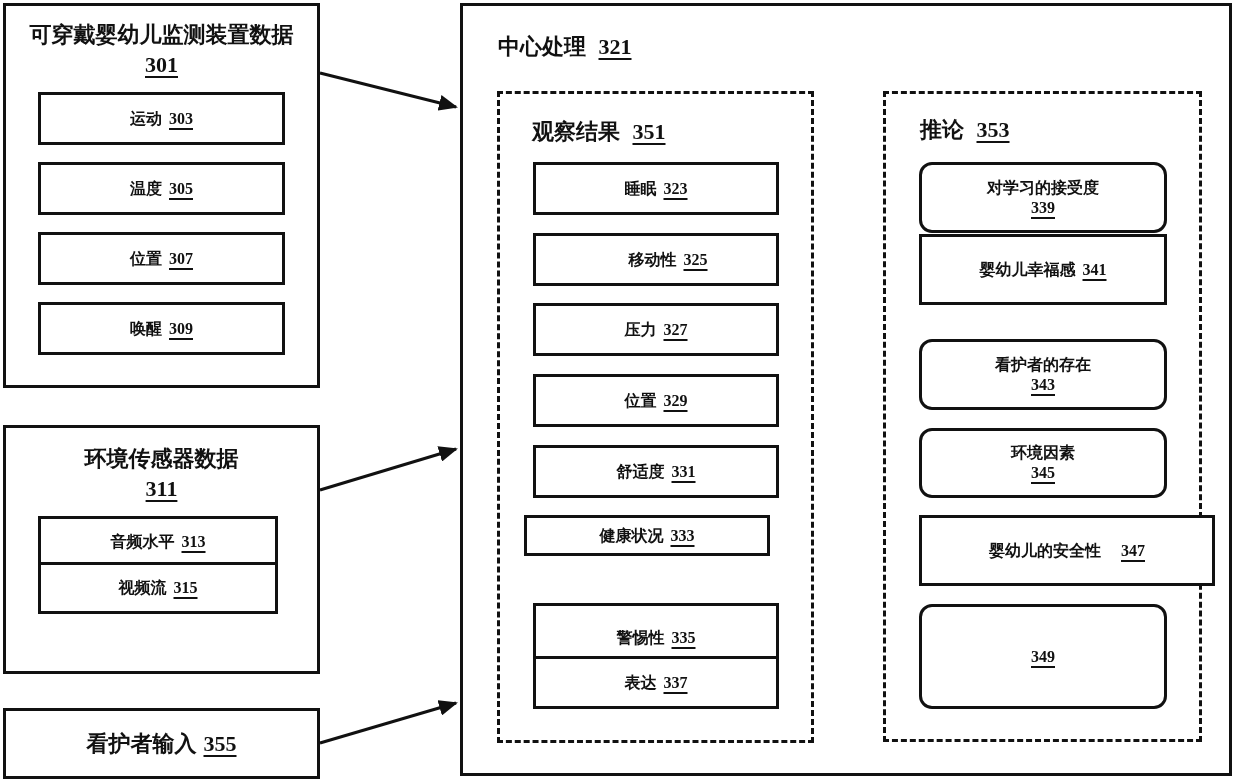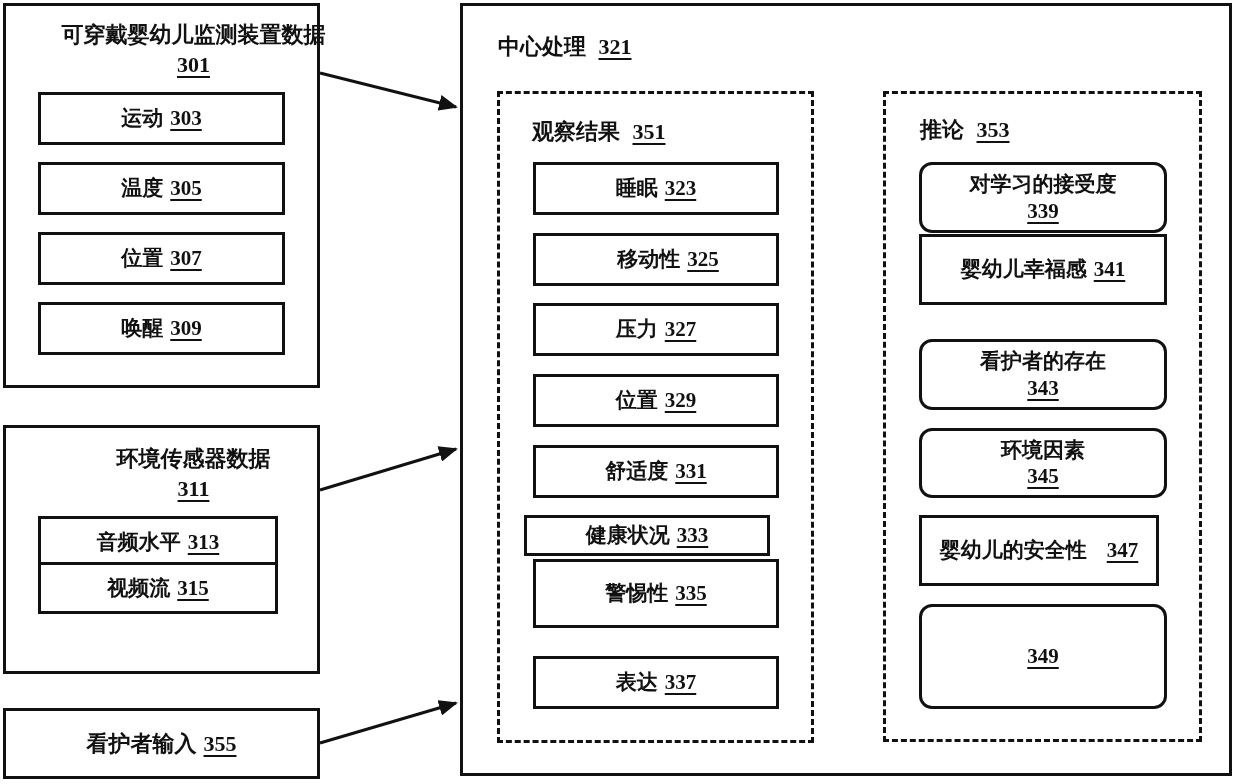--- a/index.html
+++ b/index.html
@@ -28,21 +28,21 @@
     box-sizing: border-box;
   }
   .node {
     position: absolute;
     border: 3px solid #111111;
     background: #ffffff;
     box-sizing: border-box;
     display: flex;
     align-items: center;
     justify-content: center;
-    font-size: 21px;
+    font-size: 16px;
     font-weight: 600;
     line-height: 1.25;
     text-align: center;
   }
   .node.two-line { flex-direction: column; border-radius: 13px; }
   .num {
     text-decoration: underline;
     text-underline-offset: 4px;
     text-decoration-thickness: 2px;
     margin-left: 7px;
@@ -58,21 +58,20 @@
     position: absolute;
     width: 100%;
     left: 0;
     text-align: center;
     font-size: 22px;
     font-weight: 600;
     line-height: 1.35;
     display: flex;
     flex-direction: column;
     align-items: center;
-    padding-left: 32px;
   }
   .overlay {
     position: absolute;
     left: 0; top: 0;
     pointer-events: none;
   }
 </style>
 </head>
 <body>
 
@@ -150,21 +149,21 @@
     <span class="num">329</span>
   </div>
   <div class="node" style="left:533px; top:445px; width:246px; height:53px;">
     <span>舒适度</span>
     <span class="num">331</span>
   </div>
   <div class="node" style="left:524px; top:515px; width:246px; height:41px;">
     <span>健康状况</span>
     <span class="num">333</span>
   </div>
-  <div class="node" style="left:533px; top:559px; width:246px; height:69px;">
+  <div class="node" style="left:533px; top:603px; width:246px; height:69px;">
     <span>警惕性</span>
     <span class="num">335</span>
   </div>
   <div class="node" style="left:533px; top:656px; width:246px; height:53px;">
     <span>表达</span>
     <span class="num">337</span>
   </div>
 
   <div class="dash" style="left:883px; top:91px; width:319px; height:651px;"></div>
   <div class="group-title" style="left:920px; top:115px;">
@@ -181,21 +180,21 @@
     <span class="num">341</span>
   </div>
   <div class="node two-line" style="left:919px; top:339px; width:248px; height:71px;">
     <span>看护者的存在</span>
     <span class="num">343</span>
   </div>
   <div class="node two-line" style="left:919px; top:428px; width:248px; height:70px;">
     <span>环境因素</span>
     <span class="num">345</span>
   </div>
-  <div class="node" style="left:919px; top:515px; width:240px; height:71px;gap:13px;">
+  <div class="node" style="left:919px; top:515px; width:296px; height:71px;gap:13px;">
     <span>婴幼儿的安全性</span>
     <span class="num">347</span>
   </div>
   <div class="node two-line" style="left:919px; top:604px; width:248px; height:105px;">
     <span class="num">349</span>
   </div>
 
   <svg class="overlay" width="1240" height="784" viewBox="0 0 1240 784">
     <defs>
       <marker id="ah" markerUnits="userSpaceOnUse" markerWidth="20" markerHeight="16" refX="17" refY="8" orient="auto">

